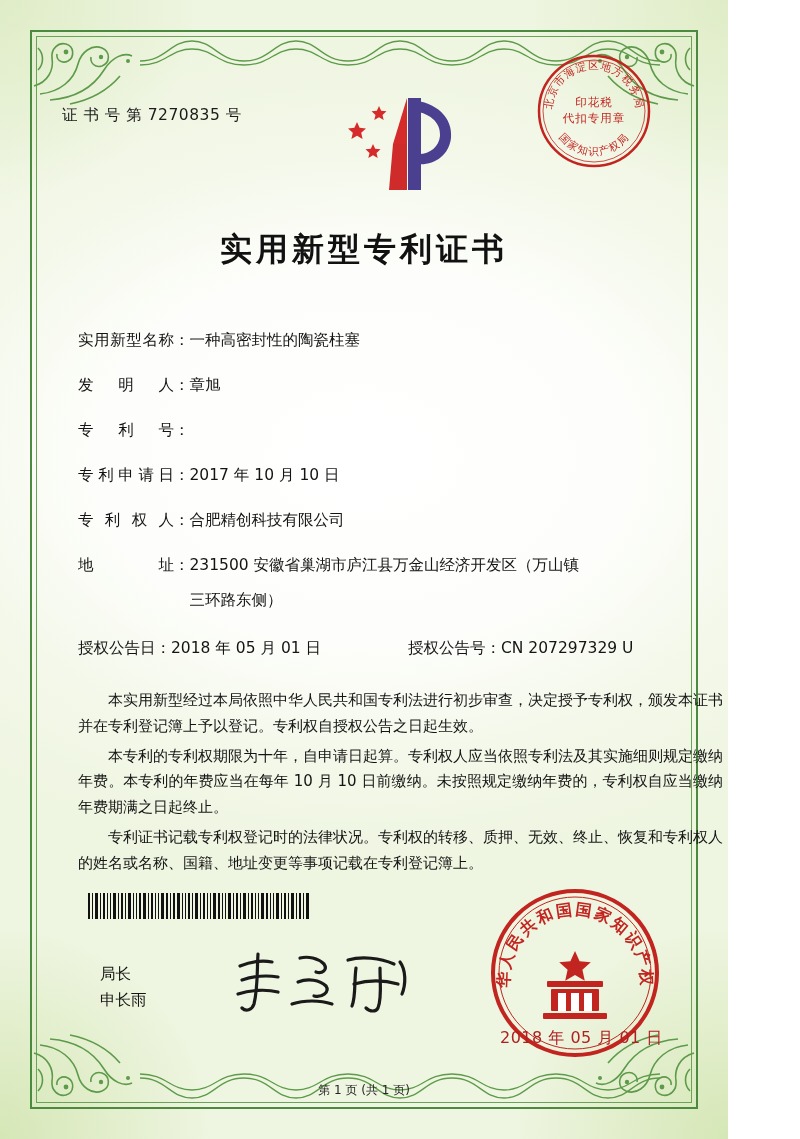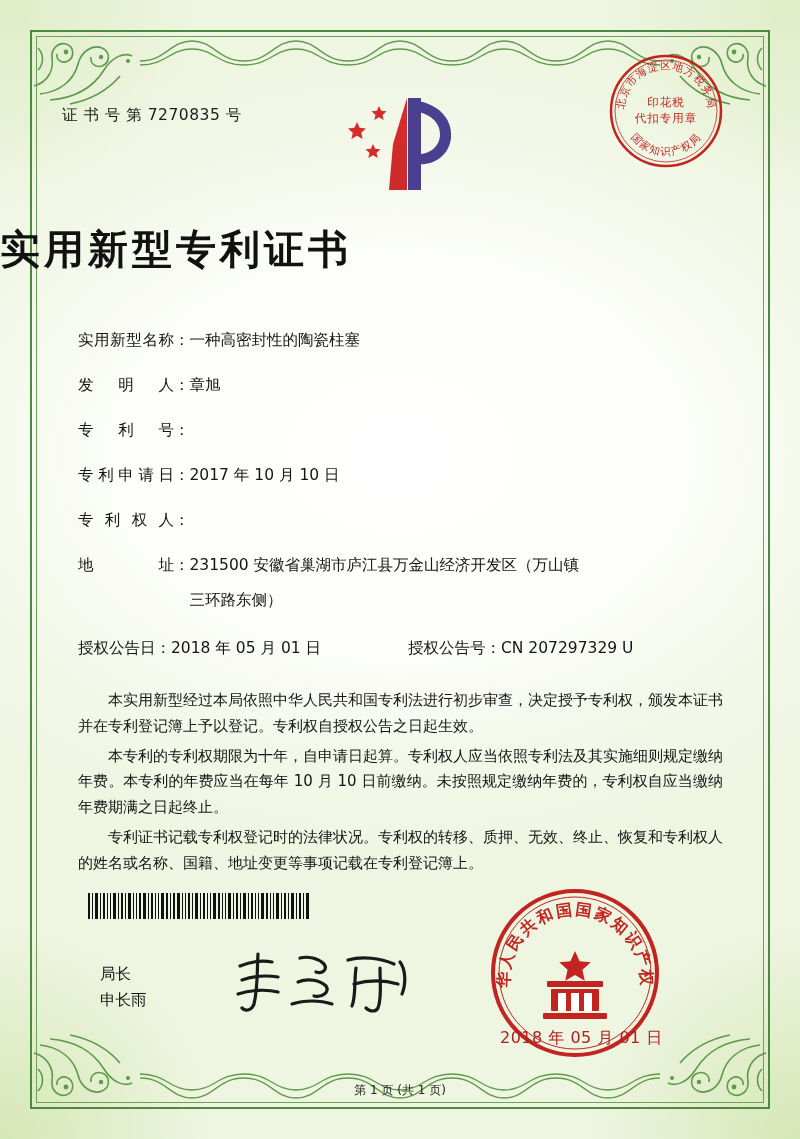--- a/index.html
+++ b/index.html
@@ -5,21 +5,21 @@
   html, body {
     margin: 0;
     padding: 0;
     background: #ffffff;
   }
   body {
     font-family: "DejaVu Sans", "Liberation Sans", sans-serif;
   }
   .page {
     position: relative;
-    width: 800px;
+    width: 728px;
     height: 1139px;
     overflow: hidden;
     background:
       radial-gradient(ellipse 600px 420px at 50% 40%, #ffffff 0%, #fdfefb 45%, #f4f8ea 72%, #eef5e0 100%);
   }
   
   .page-tint {
     position: absolute;
     inset: 0;
     background:
@@ -88,22 +88,23 @@
   .stamp-top {
     position: absolute;
     right: 75px;
     top: 52px;
     width: 118px;
     height: 118px;
   }
   .title {
     position: absolute;
     left: 0; right: 0;
-    top: 222px;
-    font-size: 40px;
+    top: 228px;
+    text-align: center;
+    font-size: 32px;
     font-weight: bold;
     letter-spacing: 4px;
     color: #111111;
     font-family: "DejaVu Sans", "Liberation Sans", sans-serif;
   }
 
   
   .fields {
     position: absolute;
     left: 78px;
@@ -340,20 +341,21 @@
       <span class="field-colon">：</span>
     </div>
     <div class="field-row">
       <span class="field-label">专利申请日</span>
       <span class="field-colon">：</span>
       <span class="field-value">2017 年 10 月 10 日</span>
     </div>
     <div class="field-row">
       <span class="field-label">专利权人</span>
       <span class="field-colon">：</span>
+      <span class="field-value">合肥精创科技有限公司</span>
     </div>
     <div class="field-row">
       <span class="field-label">地址</span>
       <span class="field-colon">：</span>
       <span class="field-value">
         <span>231500 安徽省巢湖市庐江县万金山经济开发区（万山镇</span>
         <span class="line2">三环路东侧）</span>
       </span>
     </div>
 

